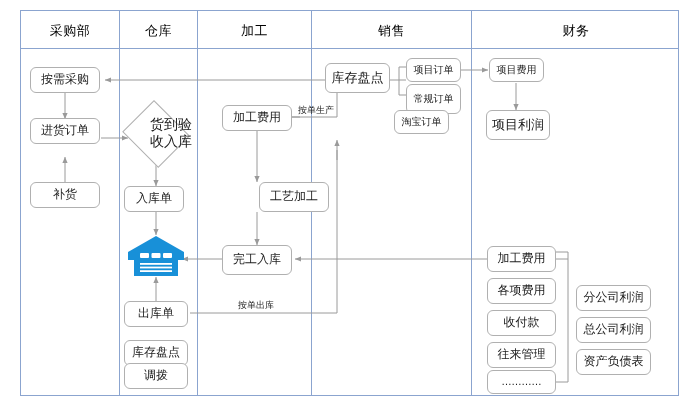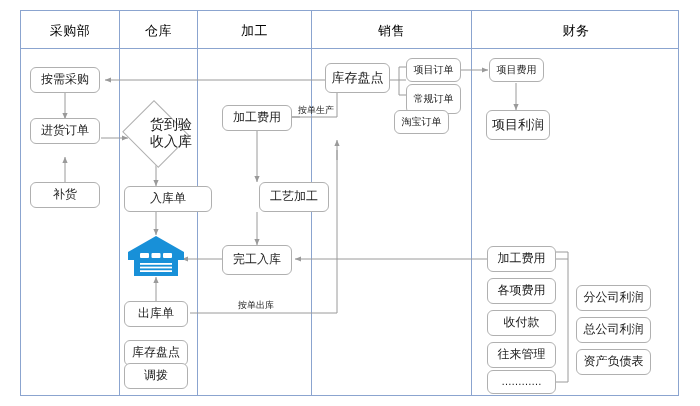--- a/index.html
+++ b/index.html
@@ -187,21 +187,21 @@
   <div class="node n-md" style="left:30px;  top:182px; width:70px;  height:26px;">补货</div>
 
   <div class="diamond" style="left:120px; top:102px; width:72px; height:64px;">
     <div class="dshape"></div>
     <div class="dlabel">
       <span>货到验</span>
       <span>收入库</span>
     </div>
   </div>
 
-  <div class="node n-md" style="left:124px; top:186px; width:88px; height:26px;">入库单</div>
+  <div class="node n-md" style="left:124px; top:186px; width:60px; height:26px;">入库单</div>
 
   <div class="wh-icon" style="left:126px; top:234px; width:60px; height:44px;">
     <svg viewBox="0 0 60 44" width="60" height="44" aria-hidden="true">
       <g fill="#1890d8">
         <path d="M30 2 L58 18 L58 26 L52 26 L52 42 L8 42 L8 26 L2 26 L2 18 Z"></path>
       </g>
       <g fill="#ffffff">
         <rect x="14" y="19" width="9" height="5" rx="1"></rect>
         <rect x="25.5" y="19" width="9" height="5" rx="1"></rect>
         <rect x="37" y="19" width="9" height="5" rx="1"></rect>

